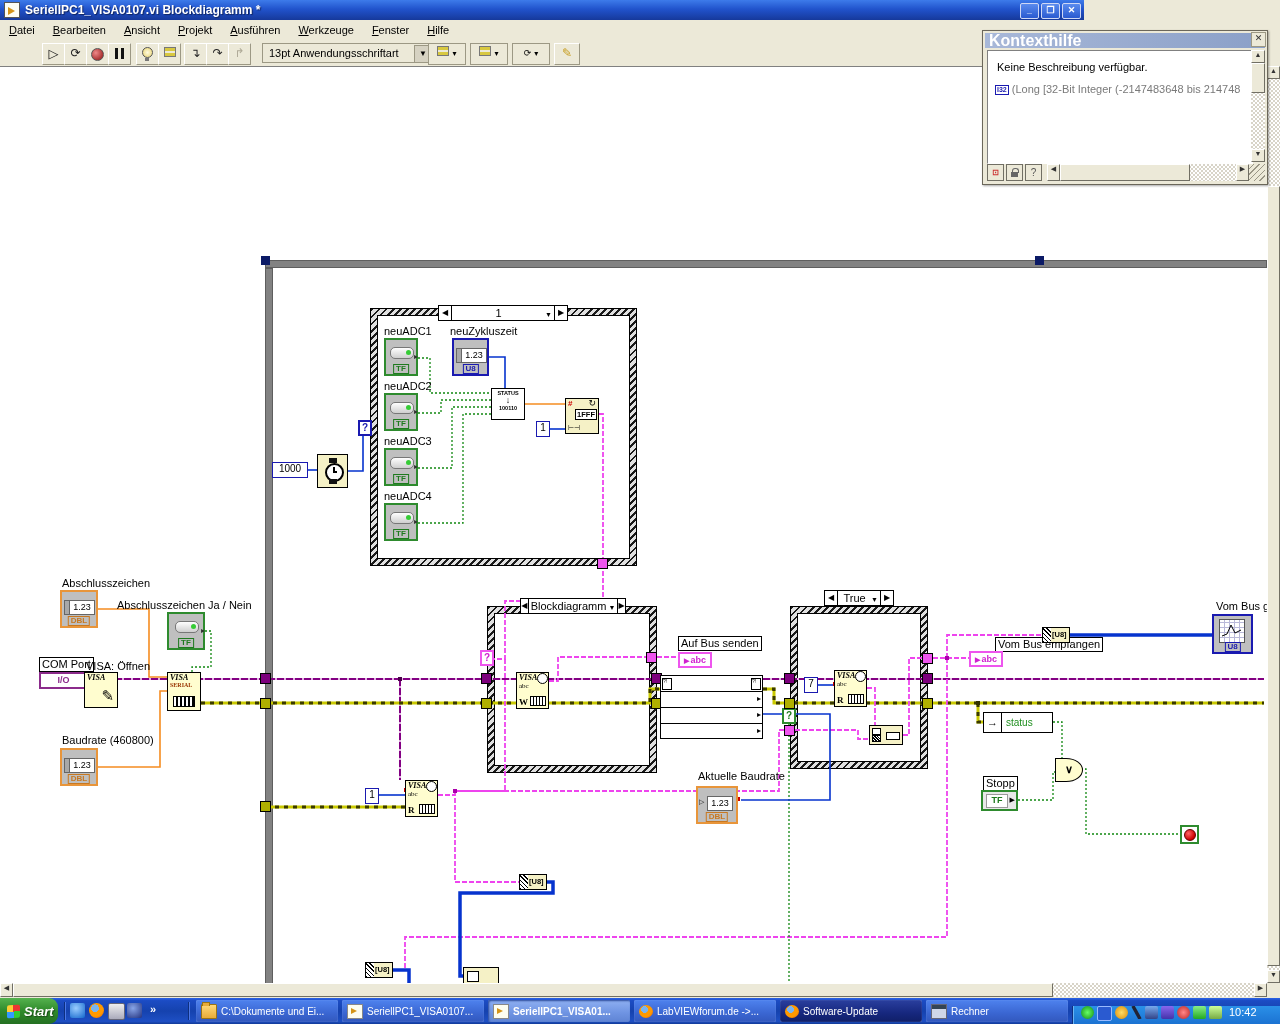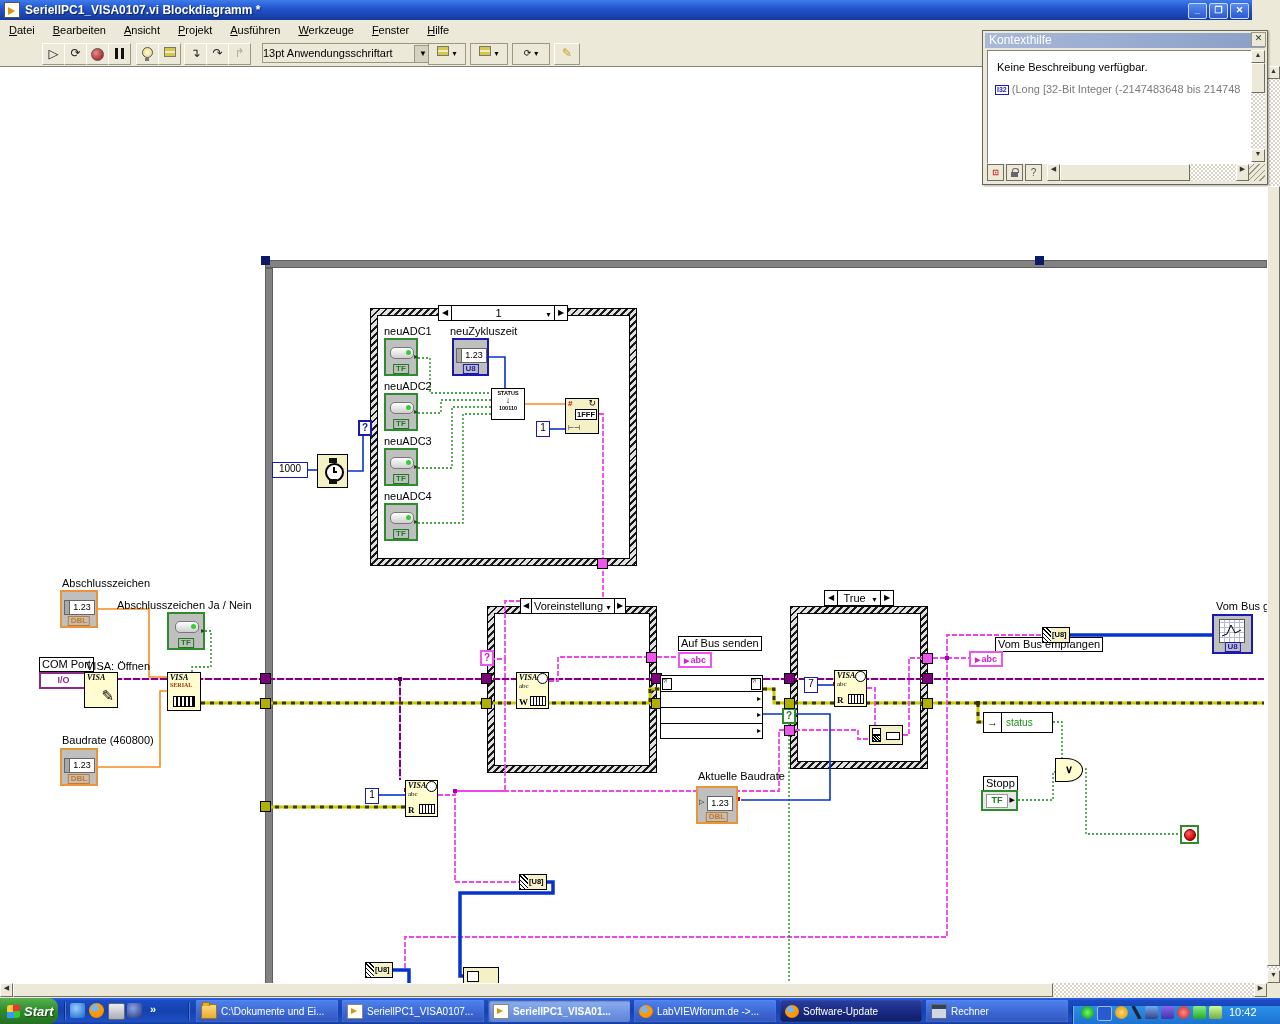--- a/index.html
+++ b/index.html
@@ -1,19 +1,19 @@
 <!DOCTYPE html>
 <html style="--c-visa: #830083; --c-error: #b0b000; --c-string: #ee44ee; --c-bool: #118811; --c-int: #0633ce; --c-float: #f58c20;"><head>
 <meta charset="utf-8">
 <style>
   html,body{margin:0;padding:0;width:1280px;height:1024px;overflow:hidden;
     font-family:"Liberation Sans",sans-serif;background:#ece9d8;}
   .abs{position:absolute}
   
-  #titlebar{position:absolute;left:0;top:0;width:1252px;height:20px;
+  #titlebar{position:absolute;left:0;top:0;width:1084px;height:20px;
     background:linear-gradient(180deg,#3d7bea 0%,#2153cc 45%,#16399b 100%);
     color:#fff;display:flex;align-items:center;gap:5px;padding-left:4px;box-sizing:border-box}
   #titlebar .ttl{font-weight:bold;font-size:12px;white-space:nowrap;text-shadow:1px 1px 1px #10255f}
   .lvicon{width:14px;height:14px;background:#fdfdf4;border:1px solid #555;position:relative}
   .lvicon::before{content:"";position:absolute;left:3px;top:4px;border-left:7px solid #d49418;
     border-top:4px solid transparent;border-bottom:4px solid transparent}
   .winbtns{position:absolute;right:3px;top:3px;display:flex;gap:2px}
   .winbtn{width:17px;height:14px;background:linear-gradient(#5a8bee,#2a5ad0);border:1px solid #cfd8f5;
     border-radius:2px;color:#fff;font-size:9px;line-height:13px;text-align:center;font-weight:bold}
   #menubar{position:absolute;left:0;top:20px;width:1280px;height:20px;background:#ece9d8;
@@ -26,21 +26,21 @@
   .tbtn.dim{color:#b0ab98}
   .glyph-run{color:#111;font-size:13px}
   .abort-circle{display:inline-block;width:11px;height:11px;border-radius:50%;
     background:radial-gradient(circle at 35% 35%,#e88,#a33 70%);border:1px solid #555;margin-top:4px}
   .pausebars{display:inline-block;width:9px;height:11px;margin-top:4px;
     background:linear-gradient(90deg,#111 0 3px,transparent 3px 6px,#111 6px 9px)}
   .bulb{display:inline-block;width:9px;height:9px;border-radius:50%;border:1px solid #555;
     background:radial-gradient(#fffbe0,#e8d26a);margin-top:3px;position:relative}
   .bulb::after{content:"";position:absolute;left:2px;bottom:-4px;width:4px;height:3px;background:#777}
   .fontbox{position:absolute;left:262px;top:3px;width:172px;height:20px;background:#ece9d8;border:1px solid #9c9884;
-    font-size:11px;line-height:18px;box-sizing:border-box}
+    font-size:11px;line-height:18px;padding-left:6px;box-sizing:border-box}
   .fontbox .dd{position:absolute;right:1px;top:1px;width:16px;height:16px;background:#d6d2c2;border:1px solid #9c9884;
     font-size:8px;text-align:center;line-height:15px}
   .combo{position:absolute;top:3px;height:20px;background:#ece9d8;border:1px solid #9c9884;font-size:9px;
     text-align:center;line-height:18px}
   .combo::after{content:"▾";margin-left:3px;font-size:8px}
   .miniblocks{display:inline-block;width:10px;height:8px;background:
     linear-gradient(#d8c840 0 3px,transparent 3px 5px,#d8c840 5px 8px);border:1px solid #777}
   
   #canvas{position:absolute;left:0;top:66px;width:1267px;height:917px;background:#fff;overflow:hidden;border-top:1px solid #808080}
   #world{position:absolute;left:0;top:-66px;width:1280px;height:1024px}
@@ -123,21 +123,21 @@
   
   .sb{position:absolute;background:#ece9d8}
   .sbtrack{background:repeating-conic-gradient(#fff 0 25%,#d8d4c8 0 50%) 0 0/4px 4px}
   .sbbtn{position:absolute;background:#ece9d8;border:1px solid #fff;border-right-color:#716f64;border-bottom-color:#716f64;
     font-size:7px;text-align:center;color:#333;box-sizing:border-box}
   .sbthumb{position:absolute;background:#ece9d8;border:1px solid #fff;border-right-color:#716f64;border-bottom-color:#716f64;box-sizing:border-box}
   
   #kh{position:absolute;left:982px;top:30px;width:286px;height:155px;background:#ece9d8;
     border:1px solid #6b675a;box-shadow:1px 1px 2px rgba(0,0,0,.35);z-index:60;box-sizing:border-box}
   #kh .khtitle{position:absolute;left:2px;top:2px;right:2px;height:15px;
-    background:linear-gradient(90deg,#a8b8d8,#8ba0c8);color:#fff;font-weight:normal;font-size:12px;
+    background:linear-gradient(90deg,#a8b8d8,#8ba0c8);color:#fff;font-weight:bold;font-size:16px;
     line-height:15px;padding-left:4px}
   #kh .khclose{position:absolute;right:1px;top:1px;width:13px;height:13px;background:#ece9d8;border:1px solid #9c9884;
     font-size:9px;line-height:11px;text-align:center;color:#333}
   #kh .khclose::before{content:"✕"}
   #kh .khbody{position:absolute;left:4px;top:19px;width:264px;height:112px;background:#fff;
     border:1px solid #808080;border-right-color:#fff;border-bottom-color:#fff;overflow:hidden}
   #kh .khline1{position:absolute;left:9px;top:10px;font-size:11px}
   #kh .khline2{position:absolute;left:7px;top:32px;font-size:11px;color:#7a7a7a;white-space:nowrap}
   #kh .i32{display:inline-block;border:1px solid #1a1ab0;color:#1a1ab0;font-size:7px;font-weight:bold;
     line-height:8px;padding:0 1px;background:#fff;vertical-align:middle;margin-right:3px}
@@ -311,21 +311,21 @@
   </svg>
 
   <div class="sel" style="left:438px;top:304px;width:130px">
     <span class="arrL"></span>
     <span class="cap">1</span>
     <span class="dd"></span>
     <span class="arrR"></span>
   </div>
   <div class="sel" style="left:520px;top:597px;width:106px">
     <span class="arrL"></span>
-    <span class="cap">Voreinstellung</span>
+    <span class="cap">Blockdiagramm</span>
     <span class="dd"></span>
     <span class="arrR"></span>
   </div>
   <div class="sel" style="left:824px;top:589px;width:70px">
     <span class="arrL"></span>
     <span class="cap">True</span>
     <span class="dd"></span>
     <span class="arrR"></span>
   </div>
 

